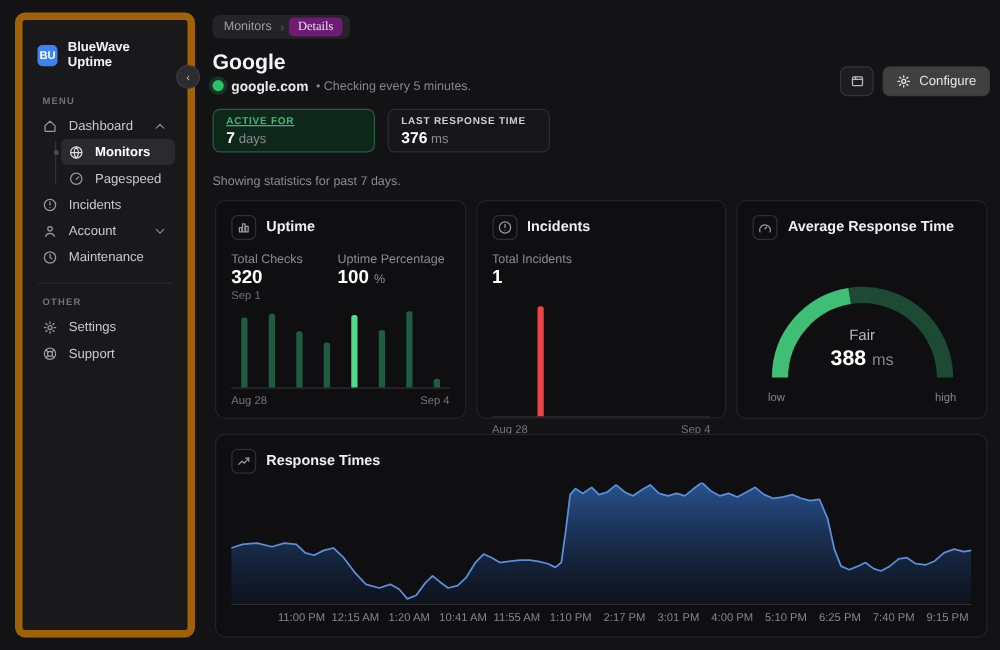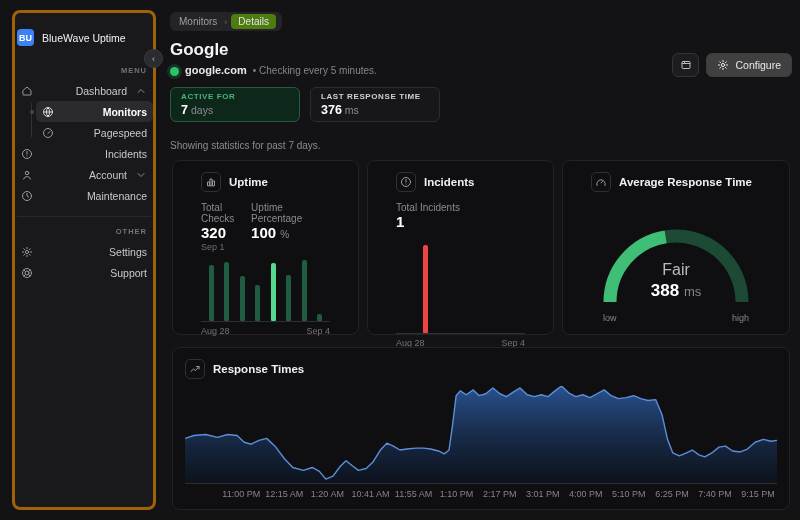--- a/index.html
+++ b/index.html
@@ -7,31 +7,30 @@
   body {
     background:#131316; color:#e8e8ea;
     font-family:"Liberation Sans", sans-serif;
     position:relative; overflow:hidden; font-size:11px;
   }
   svg { display:block; }
 
   
   .sidebar {
     position:absolute; left:12px; top:10px; width:144px; height:500px;
-    background:#19191c; border:3px solid #a16207; border-radius:8px;
-    padding:14px 0;
-    text-align:right;
+    background:#19191c; border:6px solid #a16207; border-radius:8px;
+    padding:14px 10px;
   }
   .logo-row { display:flex; align-items:center; gap:8px; padding:2px 2px 14px; }
   .logo-badge {
     width:17px; height:17px; border-radius:4px; background:#3b82f6;
     color:#fff; font-size:9px; font-weight:bold;
     display:flex; align-items:center; justify-content:center;
   }
-  .logo-title { font-size:10.5px; font-weight:normal; color:#f2f2f4; }
+  .logo-title { font-size:10.5px; font-weight:bold; color:#f2f2f4; }
   .collapse-btn {
     position:absolute; right:-10px; top:36px; width:19px; height:19px;
     border-radius:50%; background:#2b2b30; border:1px solid #3a3a40;
     color:#b9b9bf; display:flex; align-items:center; justify-content:center;
     cursor:pointer; font-size:9px;
   }
   .section-label { font-size:7.5px; letter-spacing:1px; color:#737378; font-weight:bold; padding:6px 6px 5px; }
   .nav-item {
     display:flex; align-items:center; gap:8px; height:21px;
     padding:0 6px; border-radius:5px; color:#c9c9ce; cursor:pointer;
@@ -56,24 +55,24 @@
 
   
   .main { position:absolute; left:170px; top:0; width:622px; height:520px; }
 
   .breadcrumb {
     position:absolute; top:12px; left:0; display:flex; align-items:center; gap:7px;
     background:#232328; border-radius:6px; padding:4px 9px; font-size:10px;
   }
   .breadcrumb .crumb { color:#9d9da3; cursor:pointer; }
   .breadcrumb .sep { color:#66666c; font-size:9px; }
-  .breadcrumb .crumb.current { background:#4d7c0f; color:#e4e4e8; padding:2px 7px; border-radius:4px; margin:-2px -3px; }
+  .breadcrumb .crumb.current { background:#701a75; color:#e4e4e8; padding:2px 7px; border-radius:4px; margin:-2px -3px;font-family:Liberation Serif, serif; }
 
   .page-title { position:absolute; top:40px; left:0; font-size:17px; font-weight:bold; color:#f4f4f6; }
-  .status-row { position:absolute; top:64px; left:0; display:flex; align-items:flex-end; gap:6px; }
+  .status-row { position:absolute; top:64px; left:0; display:flex; align-items:flex-start; gap:6px; }
   .status-dot { width:9px; height:9px; border-radius:50%; background:#27c468; box-shadow:0 0 0 3px rgba(39,196,104,.18); }
   .status-host { font-size:11px; font-weight:bold; color:#e8e8ea; }
   .status-note { font-size:10px; color:#85858b; }
 
   .header-actions { position:absolute; top:53px; right:0; display:flex; gap:7px; }
   .icon-btn {
     width:27px; height:24px; background:#1d1d21; border:1px solid #333338;
     border-radius:6px; color:#b9b9bf; display:flex; align-items:center; justify-content:center; cursor:pointer;
   }
   .configure-btn {
@@ -82,41 +81,41 @@
     padding:0 10px; cursor:pointer;
   }
 
   .stats-row { position:absolute; top:87px; left:0; display:flex; gap:10px; }
   .stat-card {
     width:130px; height:35px; background:#17171b; border:1px solid #2b2b30;
     border-radius:6px; padding:4px 10px;
   }
   .stat-card.accent { background:#0e271b; border-color:#255a3f; }
   .stat-label { font-size:8px; font-weight:bold; letter-spacing:.6px; color:#cfcfd4; }
-  .stat-card.accent .stat-label { color:#45b577; }
+  .stat-card.accent .stat-label { color:#45b577;text-decoration:underline; }
   .stat-value-row { margin-top:2px; }
   .stat-value { font-size:12.5px; font-weight:bold; color:#fff; }
   .stat-unit { font-size:10.5px; color:#8b8b91; margin-left:3px; }
 
   .filter-caption { position:absolute; top:140px; left:0; font-size:10px; color:#8b8b91; }
   .toggle-group {
     position:absolute; top:134px; right:0; display:flex;
     border:1px solid #3c3c42; border-radius:6px; overflow:hidden; background:#1b1b1f;
   }
   .toggle-opt {
     width:41px; height:21px; display:flex; align-items:center; justify-content:center;
     font-size:10.5px; color:#dedee2; cursor:pointer; border-left:1px solid #3c3c42;
   }
   .toggle-opt:first-child { border-left:none; }
   .toggle-opt.selected { background:#0d0d10; font-weight:bold; }
 
   
   .cards-row { position:absolute; top:160px; left:2px; width:618px; height:175px; display:flex; gap:8px; }
   .card { background:#0f0f12; border:1px solid #232327; border-radius:8px; }
-  .cards-row .card { flex:1; padding:10px 28px; position:relative; }
+  .cards-row .card { flex:1; padding:10px 12px; position:relative; }
   .card-head { display:flex; align-items:center; gap:8px; height:22px; }
   .icon-box {
     width:20px; height:20px; border:1px solid #2f2f35; border-radius:5px;
     color:#9a9aa0; display:flex; align-items:center; justify-content:center;
   }
   .card-title { font-size:11.5px; font-weight:bold; color:#f0f0f3; }
 
   .metric-label { font-size:10px; color:#8b8b91; }
   .metric-value { font-size:15px; font-weight:bold; color:#fff; }
   .metric-unit { font-size:10px; color:#8b8b91; font-weight:normal; }
@@ -126,21 +125,21 @@
   .bars-area { position:relative; border-bottom:1px solid #2e2e33; display:flex; align-items:flex-end; justify-content:space-between; padding:0 8px; }
   .uptime-bars { height:62px; margin-top:8px; }
   .ubar { width:5px; border-radius:2px 2px 1px 1px; background:#1f5c41; }
   .ubar.hi { background:#55d98c; }
   .incidents-bars { height:94px; margin-top:10px; }
   .ibar { position:absolute; bottom:0; width:5px; border-radius:2px 2px 0 0; background:#ef4444; }
   .axis-labels { display:flex; justify-content:space-between; margin-top:4px; font-size:9px; color:#737379;text-align:right; }
 
   .gauge-wrap { position:relative; margin-top:16px; height:112px; }
   .gauge-center { position:absolute; left:0; right:0; top:52px; text-align:center; }
-  .gauge-status { font-size:16px; color:#b9b9bf; }
+  .gauge-status { font-size:12px; color:#b9b9bf; }
   .gauge-value { font-size:17px; font-weight:bold; color:#fff; margin-top:2px; }
   .gauge-unit { font-size:13px; color:#85858b; font-weight:normal; }
   .gauge-min { position:absolute; left:12px; bottom:-2px; font-size:9px; color:#85858b; }
   .gauge-max { position:absolute; right:12px; bottom:-2px; font-size:9px; color:#85858b; }
 
   
   .response-card { position:absolute; top:347px; left:2px; width:618px; height:163px; padding:10px 12px; }
   .area-chart { position:relative; height:98px; margin-top:6px; border-bottom:1px solid #2e2e33; }
   .area-chart svg { width:100%; height:100%; }
   .x-labels { position:relative; height:16px; margin-top:5px; }

